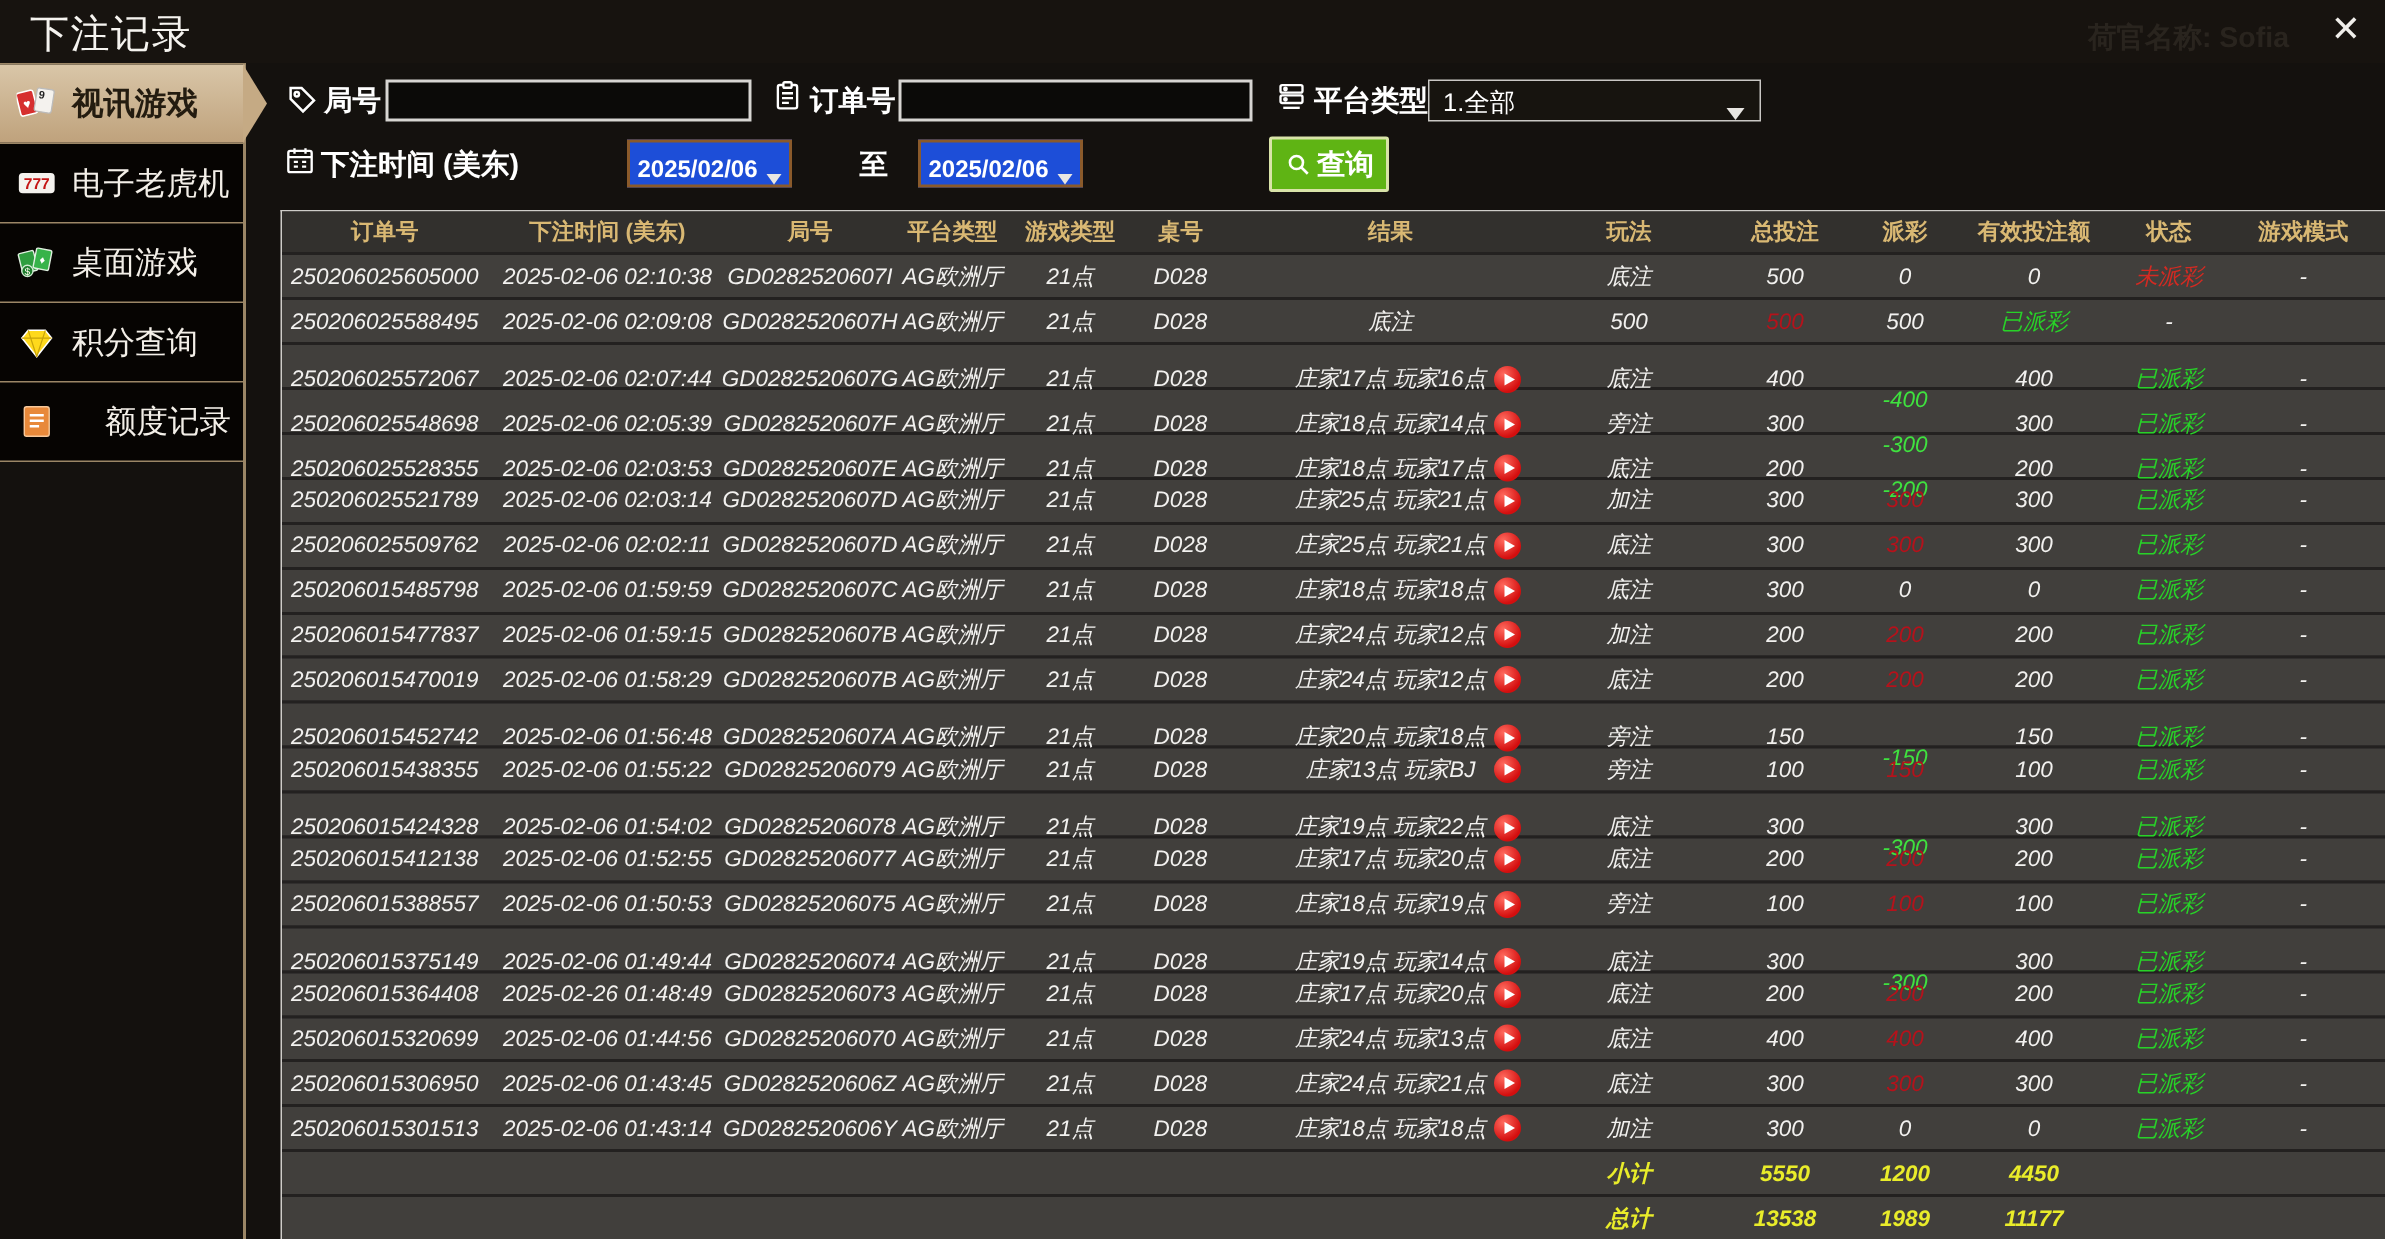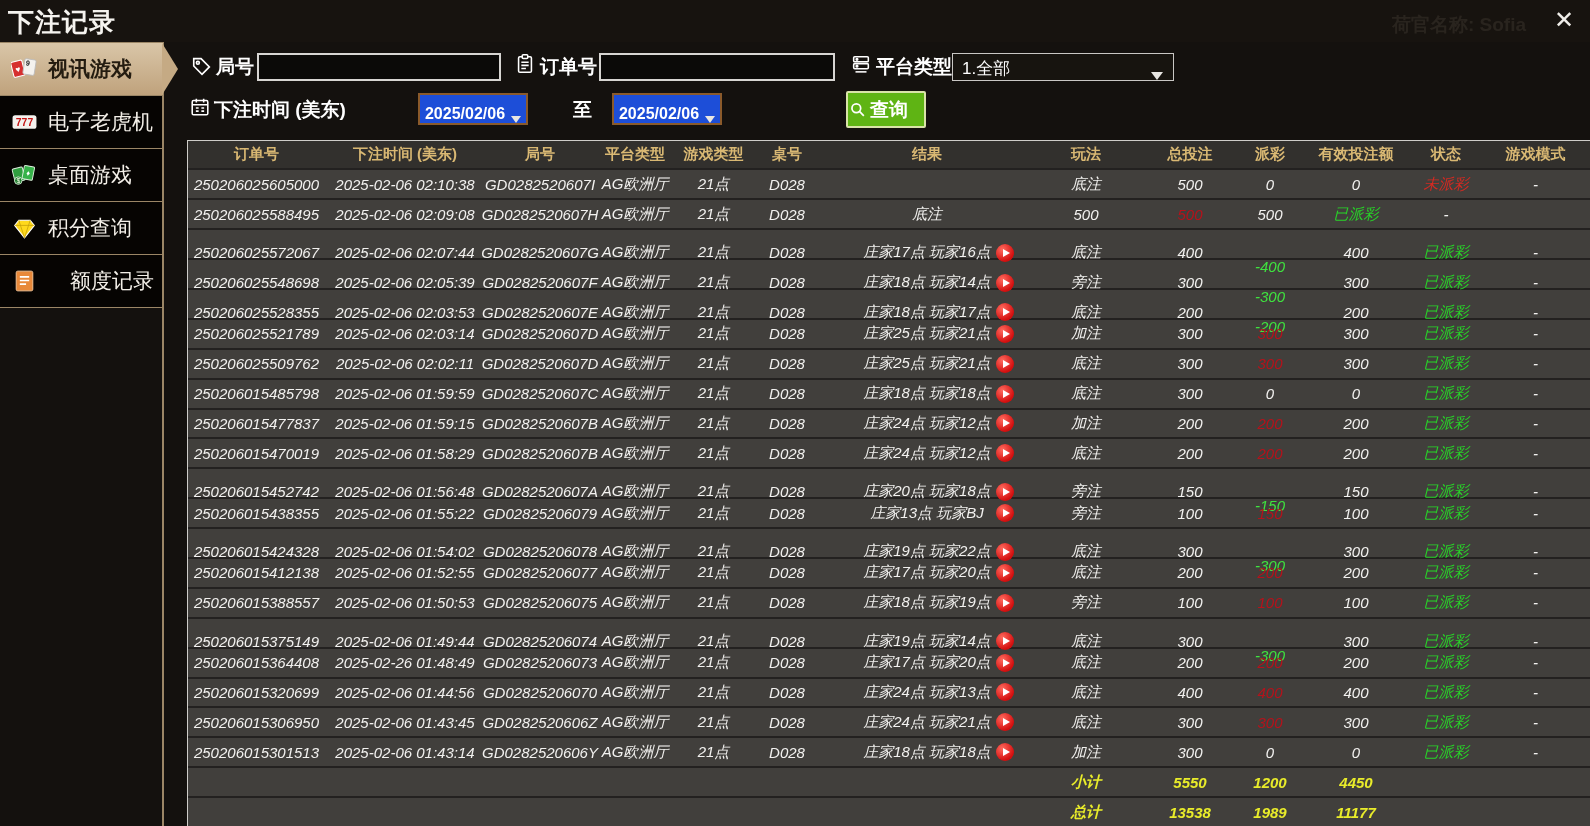--- a/index.html
+++ b/index.html
@@ -1,21 +1,21 @@
 <!DOCTYPE html>
 <html style="--header-gold: #d9b873; --payout-positive: #b5121b; --payout-negative: #3fe23f; --status-paid: #28d228; --status-unpaid: #d42a22; --totals-yellow: #e9ec2a; --query-green: #5fb414; --selected-tab: #cbb190;"><head>
 <meta charset="utf-8">
 <style>
   html,body{margin:0;padding:0;width:1590px;height:826px;overflow:hidden;
     background:#14110e;font-family:"Liberation Sans","DejaVu Sans",sans-serif;}
   .screen{position:absolute;inset:0;width:1590px;height:826px;}
 
   
   .titlebar{position:absolute;left:0;top:0;width:100%;height:42px;background:#17130f;}
-  .title{position:absolute;left:8px;top:5px;font-size:26px;font-weight:700;color:#f5f3ef;letter-spacing:1px;}
+  .title{position:absolute;left:20px;top:5px;font-size:26px;font-weight:400;color:#f5f3ef;letter-spacing:1px;}
   .bg-bleed{position:absolute;right:64px;top:12px;font-size:19px;font-weight:bold;color:rgba(205,190,165,0.10);}
   .close{position:absolute;right:16px;top:8px;font-size:24px;color:#f0eeea;cursor:pointer;line-height:1;}
 
   
   .sidebar{position:absolute;left:0;top:42px;width:163px;}
   .side-vline{position:absolute;left:162px;top:42px;width:2px;height:784px;background:#9b8666;}
   .side-item{position:relative;height:52px;display:flex;align-items:center;gap:10px;padding-left:10px;
     background:#060402;border-top:1px solid #9b8666;cursor:pointer;}
   .side-item:last-child{border-bottom:1px solid #9b8666;gap:32px;}
   .side-label{font-size:21px;color:#f3efe8;white-space:nowrap;}
@@ -37,21 +37,21 @@
   .dropdown .dd-text{color:#fff;font-size:17px;padding-left:9px;flex:1;}
   .dd-arrow{width:0;height:0;border-left:6px solid transparent;border-right:6px solid transparent;
     border-top:8px solid #e8e6e2;margin-right:10px;}
   .datebox{position:absolute;top:51px;width:106px;height:28px;background:#1d4ed8;border:2px solid #8a5a2b;
     display:flex;align-items:flex-end;justify-content:center;gap:6px;cursor:pointer;}
   .datebox .d-text{color:#fff;font-size:16px;font-weight:bold;}
   .datebox .dd-arrow{margin:0;border-top-width:7px;border-left-width:5px;border-right-width:5px;}
   .to-label{position:absolute;left:408px;top:55px;font-size:19px;font-weight:bold;color:#fff;}
   .query-btn{position:absolute;left:681px;top:49px;width:76px;height:33px;
     background:var(--query-green,#5fb414);border:2px solid #d9e3a8;border-radius:2px;
-    display:flex;align-items:center;justify-content:flex-start;gap:3px;cursor:pointer;}
+    display:flex;align-items:center;justify-content:center;gap:3px;cursor:pointer;}
   .query-btn span{color:#fff;font-size:19px;font-weight:bold;}
   .query-btn svg{width:19px;height:19px;}
 
   
   .tbl{position:absolute;left:187px;top:140px;width:1403px;bottom:0;
     border-top:1px solid #cfcdc9;border-left:1px solid #cfcdc9;display:flex;flex-direction:column;}
   .trow,.thead{display:grid;grid-template-columns:137px 160px 110px 80px 77px 70px 210px 108px 100px 60px 112px 68px minmax(0,1fr);}
   .thead{height:28px;background:#32302d;}
   .th{display:flex;align-items:center;justify-content:center;font-size:15px;font-weight:bold;
     color:var(--header-gold,#d9b873);white-space:nowrap;}

